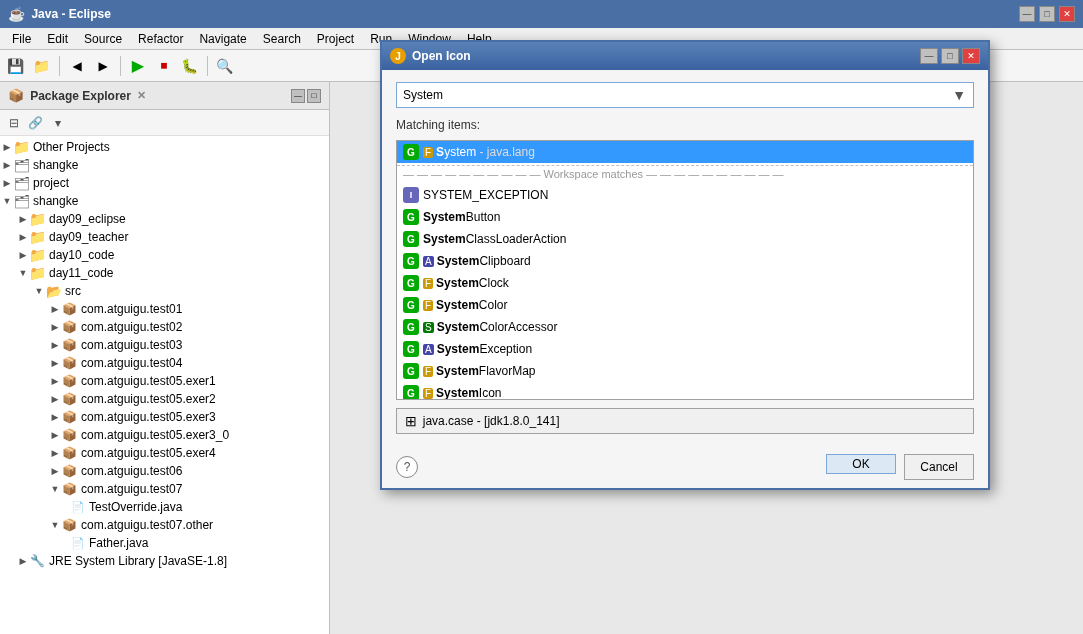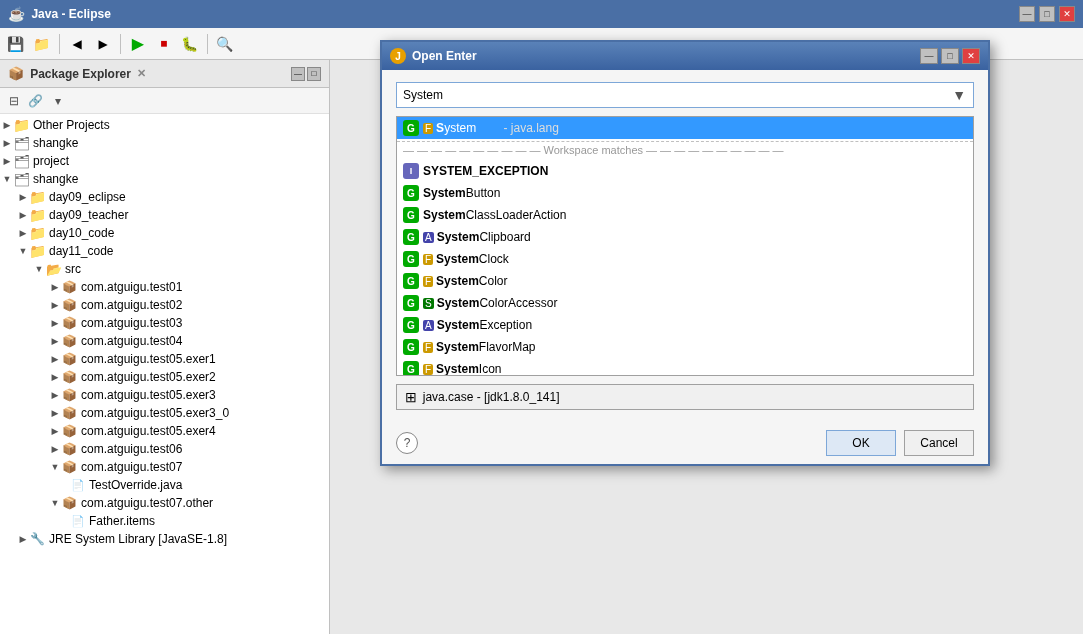--- a/index.html
+++ b/index.html
@@ -349,21 +349,20 @@
     }
     .result-text .bold-part {
       font-weight: bold;
     }
     .result-text .normal-part {
       font-weight: normal;
       color: #555;
     }
     .result-item.highlighted .result-text .normal-part {
       color: #ddd;
-      margin-left: 24px;
     }
     .separator-row {
       border-top: 1px dashed #c0c0c0;
       margin: 2px 0;
       padding: 2px 6px;
       font-size: 11px;
       color: #888;
       display: flex;
       align-items: center;
     }
@@ -394,21 +393,21 @@
       font-size: 12px;
       cursor: pointer;
       color: #555;
     }
     .footer-buttons {
       display: flex;
       gap: 8px;
     }
     .btn-ok {
       min-width: 70px;
-      height: 26px;
+      height: 20px;
       background: #dde8f5;
       border: 1px solid #7da7d8;
       cursor: pointer;
       font-size: 12px;
       padding: 0 12px;
     }
     .btn-cancel {
       min-width: 70px;
       height: 26px;
       background: #f0f0f0;
@@ -434,20 +433,32 @@
       <span style="font-size:14px;">☕</span>
       <span>Java - Eclipse</span>
     </div>
     <div class="title-bar-controls">
       <div class="title-btn">—</div>
       <div class="title-btn">□</div>
       <div class="title-btn" style="background:#e04040;color:white;">✕</div>
     </div>
   </div>
 
+  <div class="menu-bar">
+    <span class="menu-item">File</span>
+    <span class="menu-item">Edit</span>
+    <span class="menu-item">Source</span>
+    <span class="menu-item">Refactor</span>
+    <span class="menu-item">Navigate</span>
+    <span class="menu-item">Search</span>
+    <span class="menu-item">Project</span>
+    <span class="menu-item">Run</span>
+    <span class="menu-item">Window</span>
+    <span class="menu-item">Help</span>
+  </div>
 
   <div class="toolbar">
     <button class="toolbar-btn">💾</button>
     <button class="toolbar-btn">📁</button>
     <div class="toolbar-separator"></div>
     <button class="toolbar-btn" style="font-size:12px;">◀</button>
     <button class="toolbar-btn" style="font-size:12px;">▶</button>
     <div class="toolbar-separator"></div>
     <button class="toolbar-btn" style="color:#00aa00;font-size:16px;">▶</button>
     <button class="toolbar-btn" style="color:#cc0000;font-size:14px;">⏹</button>
@@ -646,21 +657,21 @@
           <span class="tree-label">com.atguigu.test07.other</span>
         </div>
 
         <div class="tree-item">
           <span class="tree-indent"></span>
           <span class="tree-indent"></span>
           <span class="tree-indent"></span>
           <span class="tree-indent"></span>
           <span class="tree-toggle" style="width:6px;"></span>
           <span class="tree-icon java-icon">📄</span>
-          <span class="tree-label">Father.items</span>
+          <span class="tree-label">Father.java</span>
         </div>
 
         <div class="tree-item">
           <span class="tree-indent"></span>
           <span class="tree-toggle">▶</span>
           <span class="tree-icon jre-icon">🔧</span>
           <span class="tree-label">JRE System Library [JavaSE-1.8]</span>
         </div>
 
       </div>
@@ -671,53 +682,54 @@
   </div>
 
 
 </div>
 
 <div class="dialog-overlay">
 
   <div class="dialog-titlebar">
     <div class="dialog-title">
       <div class="dialog-title-icon">J</div>
-      <span>Open Enter</span>
+      <span>Open Icon</span>
     </div>
     <div class="dialog-controls">
       <div class="dialog-ctrl">—</div>
       <div class="dialog-ctrl">□</div>
       <div class="dialog-ctrl close">✕</div>
     </div>
   </div>
 
   <div class="dialog-body">
     <div style="position:relative;">
       <input class="dialog-input" type="text" value="System" style="">
       <span style="position:absolute;right:8px;top:50%;transform:translateY(-50%);font-size:14px;color:#555;cursor:pointer;">▼</span>
     </div>
+    <div class="matching-label">Matching items:</div>
 
     <div class="results-list">
 
       <div class="result-item highlighted">
         <span class="result-icon icon-green-class">G</span>
         <span style="font-size:10px;background:#cc9900;color:white;padding:0 2px;margin-right:3px;border-radius:2px;">F</span>
         <span class="result-text">
           <span class="bold-part" style="font-weight:bold;">S</span><span class="bold-part" style="font-weight:normal;">ystem</span><span class="normal-part"> - java.lang</span>
         </span>
       </div>
 
       <div class="separator-row">
         <span style="color:#999;font-size:11px;">— — — — — — — — — —  Workspace matches — — — — — — — — — —</span>
       </div>
 
       <div class="result-item">
         <span class="result-icon" style="background:#6666bb;color:white;font-size:9px;padding:0 2px;">I</span>
         <span class="result-text">
-          <span style="font-weight:bold;text-align:right;">SYSTEM_EXCEPTION</span>
+          <span style="font-weight:normal;text-align:right;">SYSTEM_EXCEPTION</span>
         </span>
       </div>
 
       <div class="result-item">
         <span class="result-icon icon-green-class">G</span>
         <span class="result-text">
           <span style="font-weight:bold;">System</span><span>Button</span>
         </span>
       </div>
 

